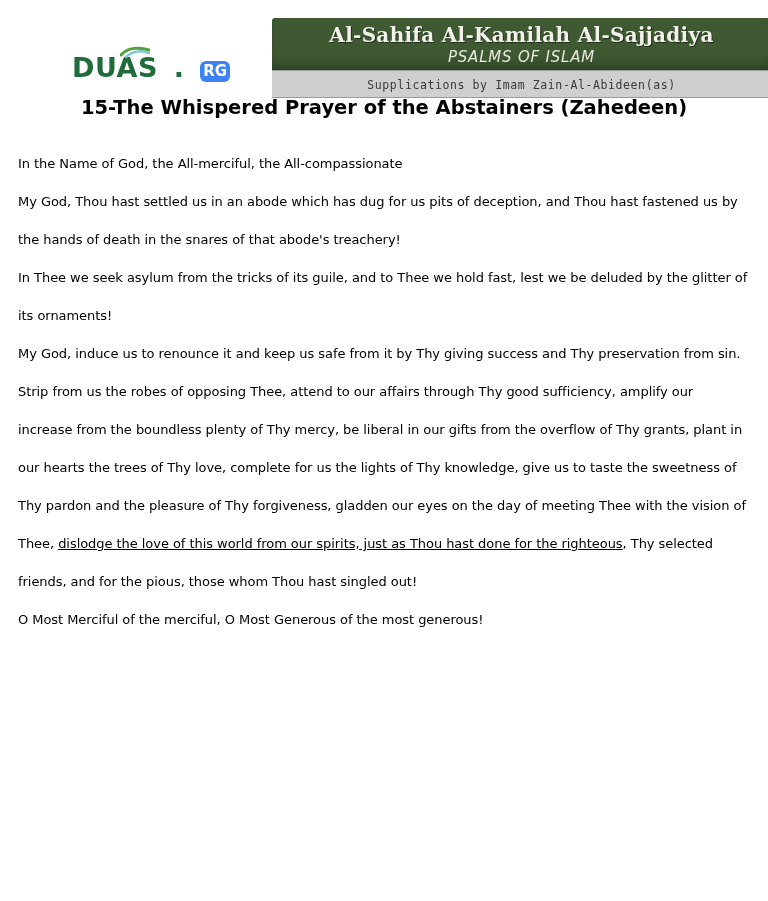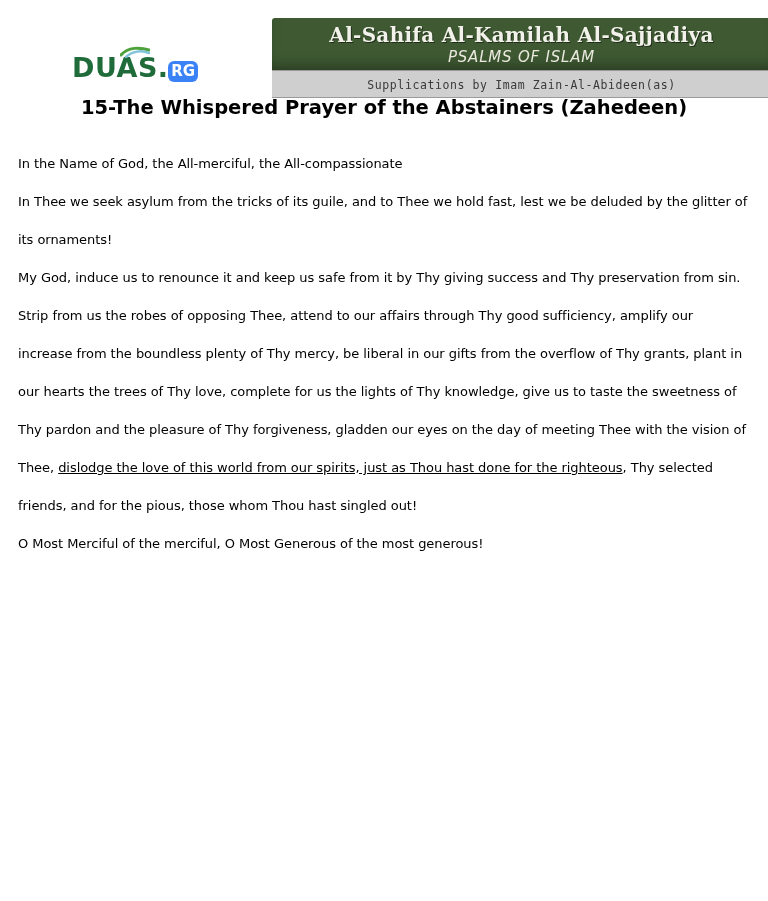--- a/index.html
+++ b/index.html
@@ -27,20 +27,21 @@
     height: 92px;
   }
 
   .logo {
     position: absolute;
     left: 72px;
     top: 52px;
     display: flex;
     align-items: baseline;
     font-family: "DejaVu Sans", sans-serif;
+    gap: 16px;
   }
   .logo-duas {
     font-size: 27px;
     font-weight: bold;
     letter-spacing: 0.5px;
     color: #1f6b3a;
   }
   .logo-dot {
     font-size: 27px;
     font-weight: bold;
@@ -161,18 +162,19 @@
         <span class="banner-strip-text">Supplications by Imam Zain-Al-Abideen(as)</span>
       </div>
     </div>
 
   </div>
 
   <h1 class="doc-title">15-The Whispered Prayer of the Abstainers (Zahedeen)</h1>
 
   <div class="content">
     <p class="para">In the Name of God, the All-merciful, the All-compassionate</p>
+    <p class="para">My God, Thou hast settled us in an abode which has dug for us pits of deception, and Thou hast fastened us by the hands of death in the snares of that abode's treachery!</p>
     <p class="para">In Thee we seek asylum from the tricks of its guile, and to Thee we hold fast, lest we be deluded by the glitter of its ornaments!</p>
     <p class="para"><span>My God, induce us to renounce it and keep us safe from it by Thy giving success and Thy preservation from sin. Strip from us the robes of opposing Thee, attend to our affairs through Thy good sufficiency, amplify our increase from the boundless plenty of Thy mercy, be liberal in our gifts from the overflow of Thy grants, plant in our hearts the trees of Thy love, complete for us the lights of Thy knowledge, give us to taste the sweetness of Thy pardon and the pleasure of Thy forgiveness, gladden our eyes on the day of meeting Thee with the vision of Thee, </span><span class="underline">dislodge the love of this world from our spirits, just as Thou hast done for the righteous</span><span>, Thy selected friends, and for the pious, those whom Thou hast singled out!</span></p>
     <p class="para">O Most Merciful of the merciful, O Most Generous of the most generous!</p>
   </div>
 
 </div>
 
 </body></html>

